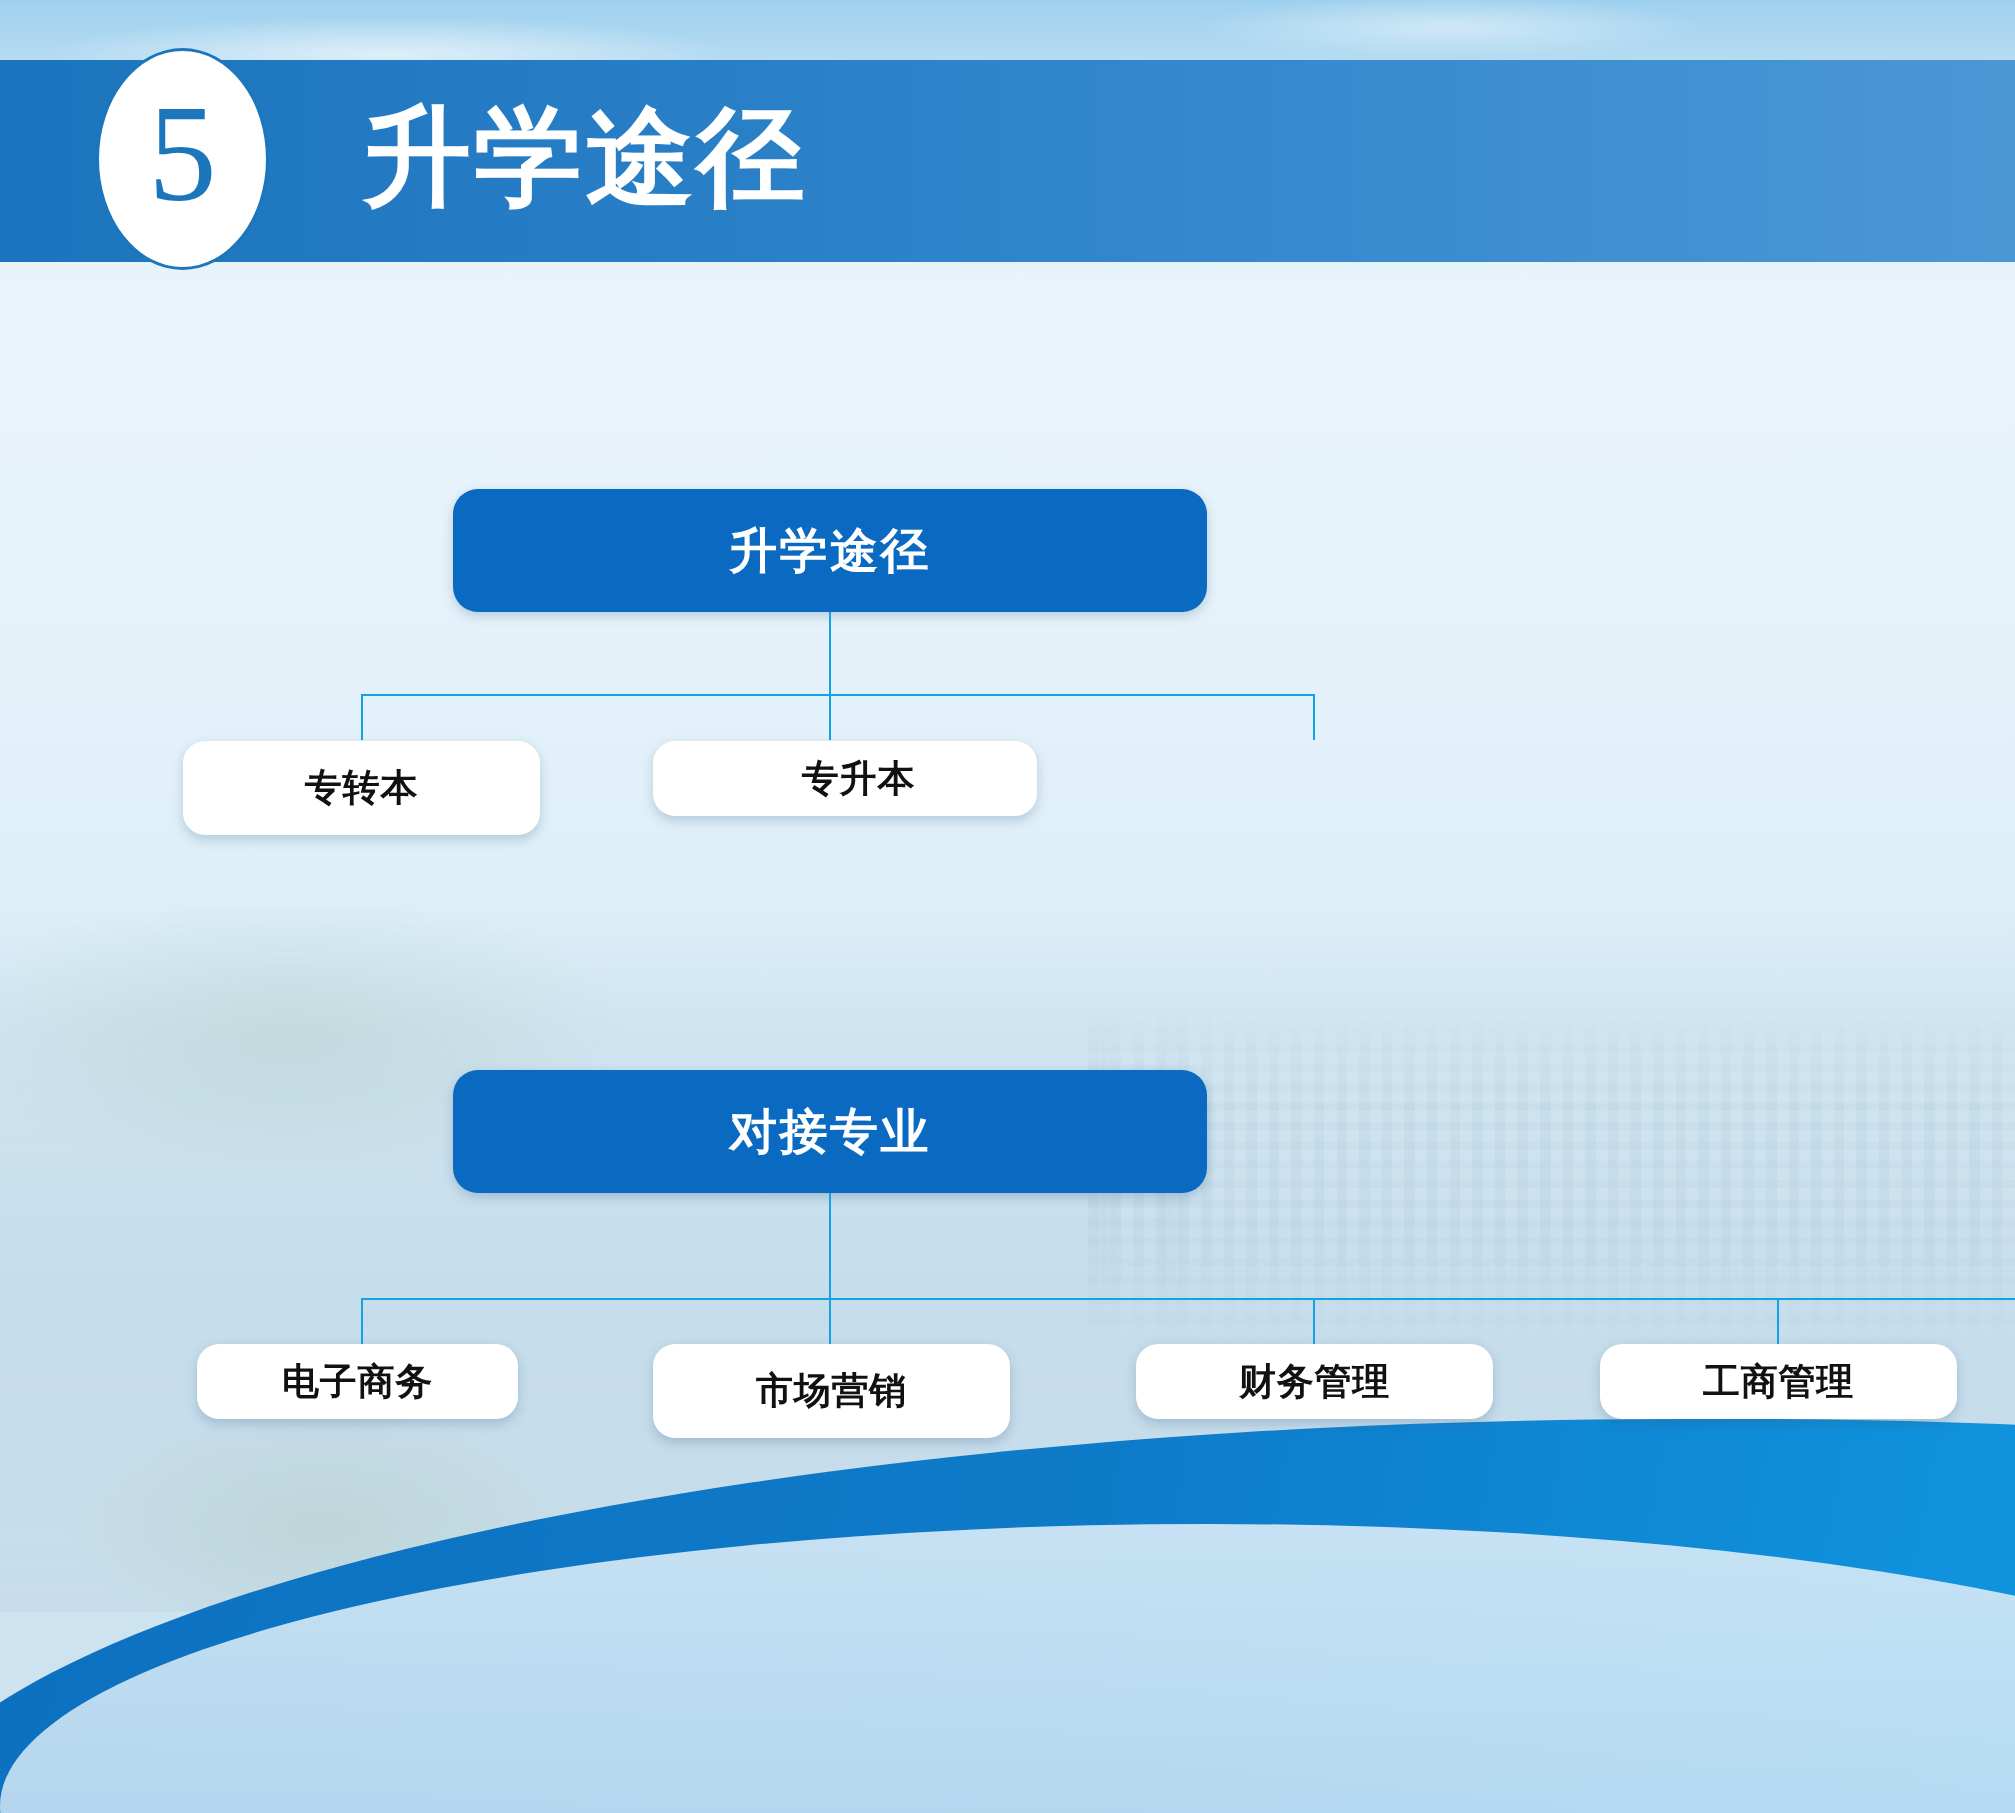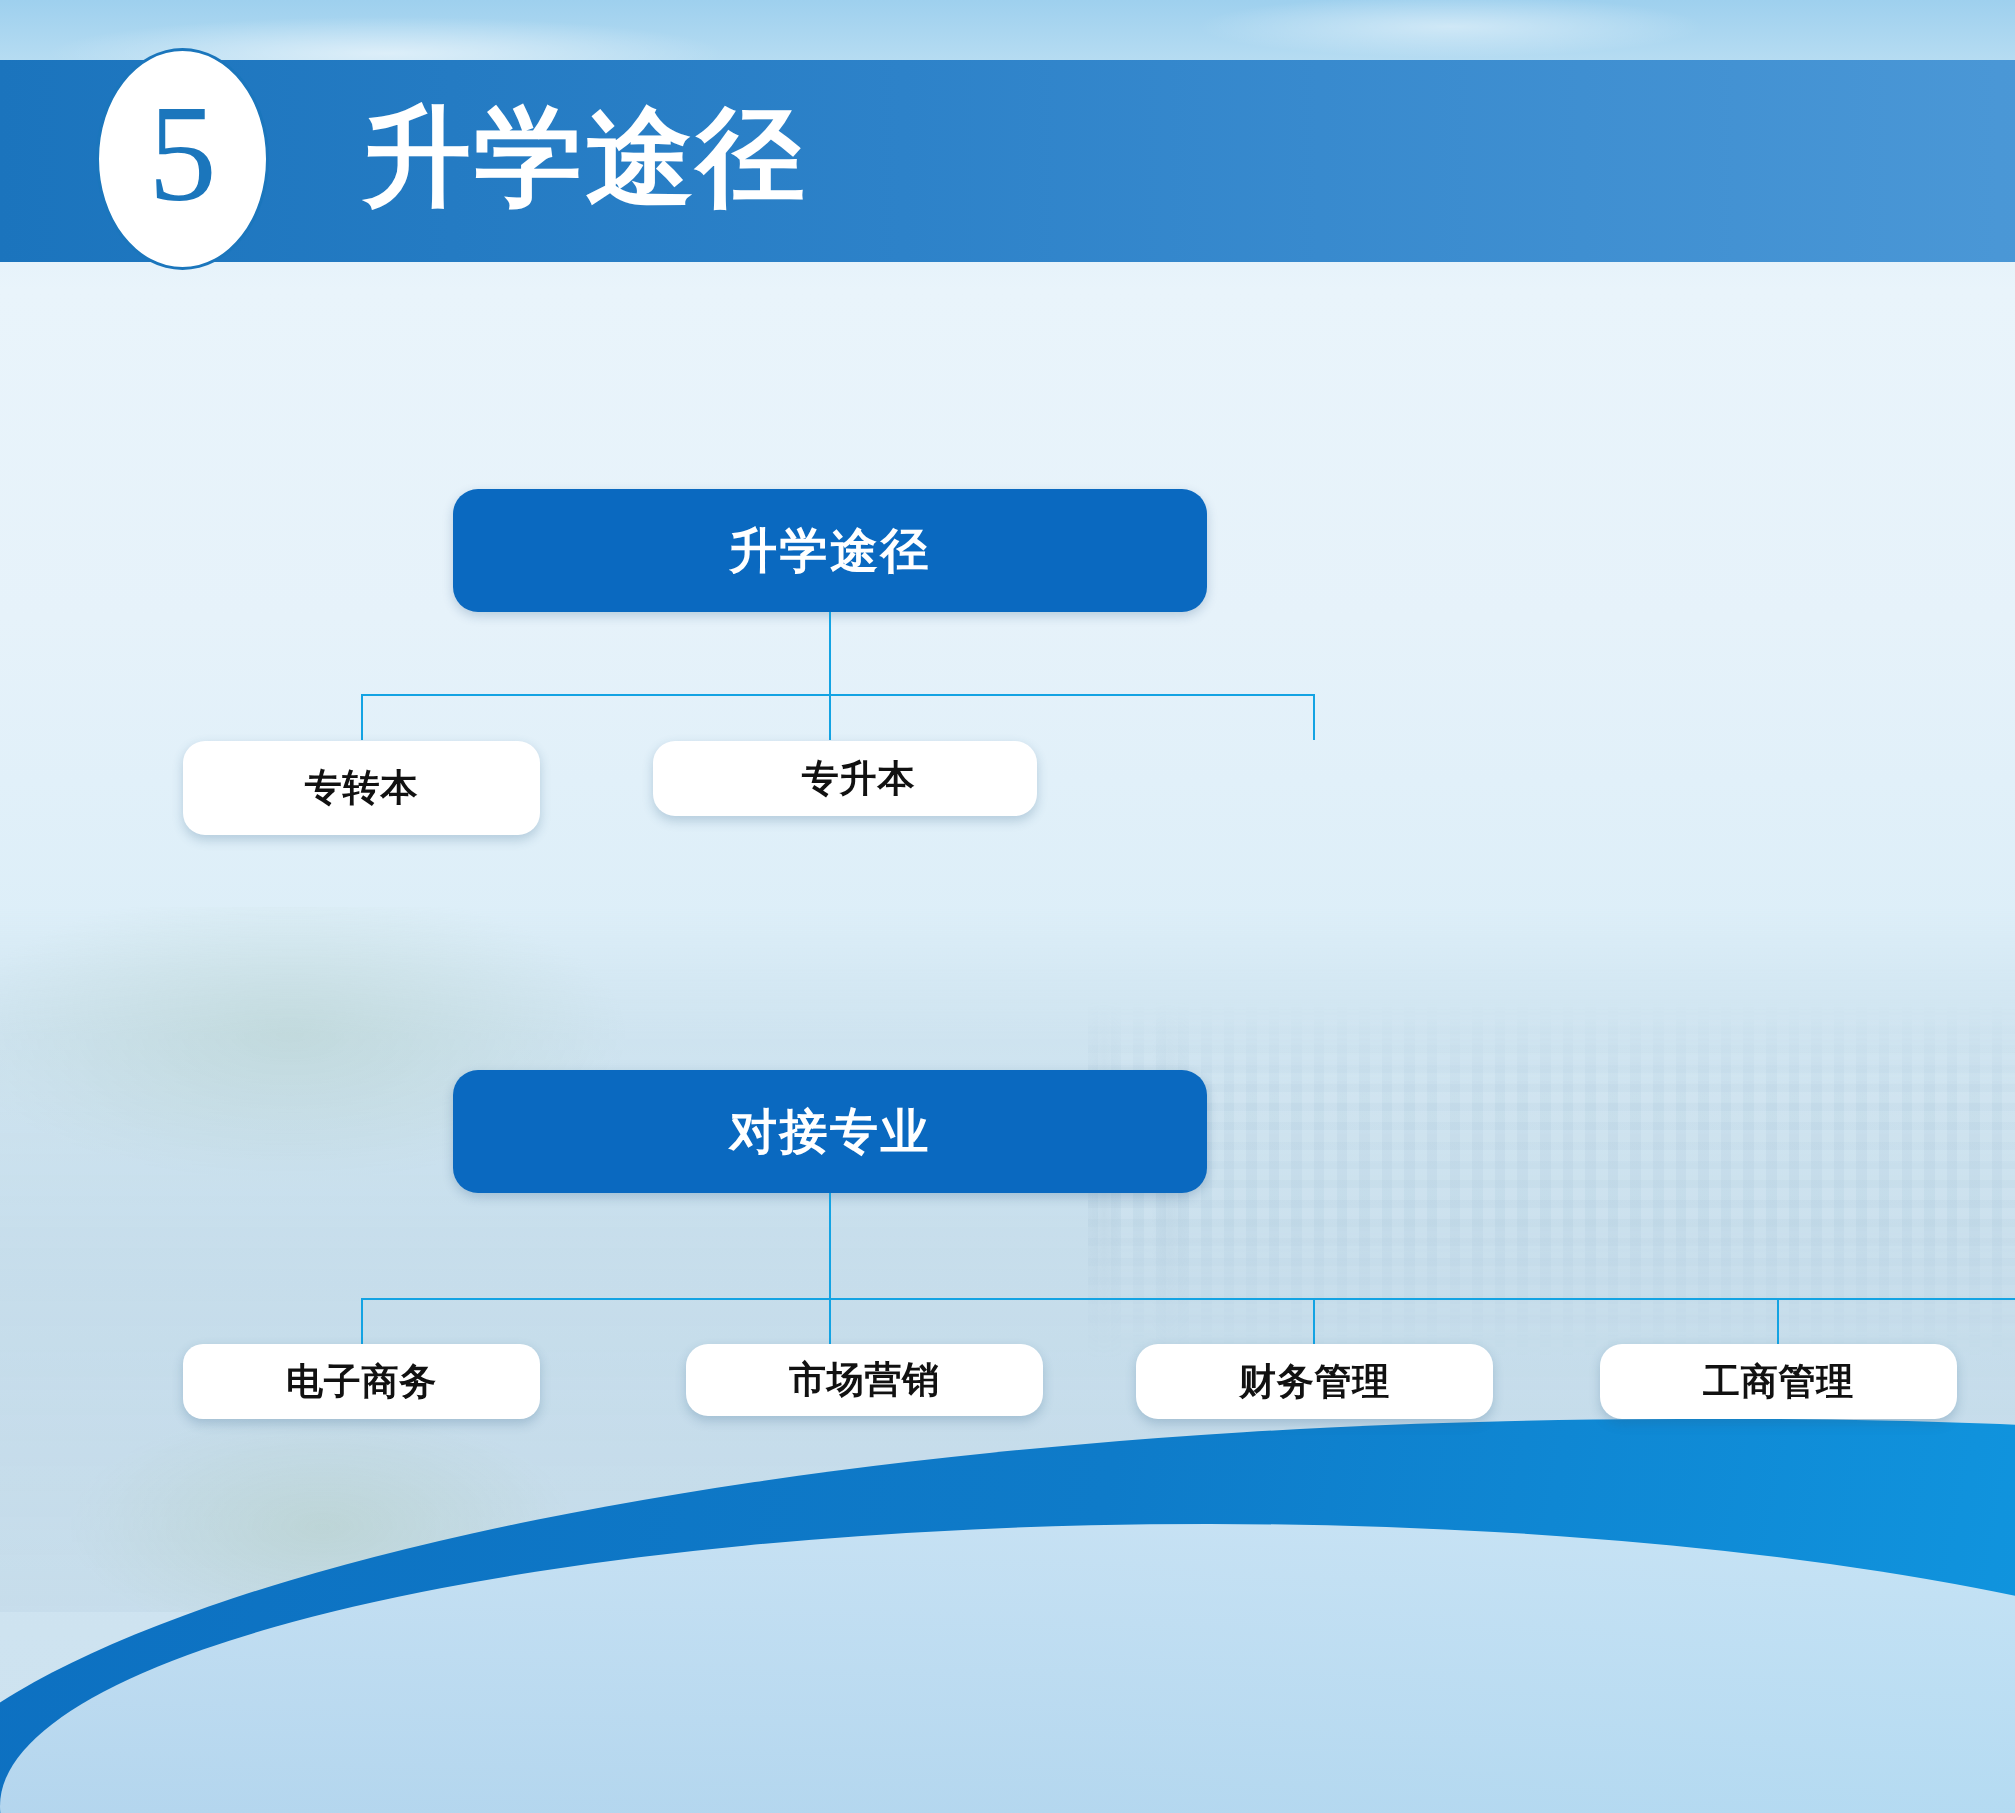--- a/index.html
+++ b/index.html
@@ -198,24 +198,24 @@
     <span>对接专业</span>
   </div>
 
   <div class="conn conn-v" style="left:829px; top:1193px; height:105px;"></div>
   <div class="conn conn-h" style="left:361px; top:1298px; width:1878px;"></div>
   <div class="conn conn-v" style="left:361px; top:1298px; height:46px;"></div>
   <div class="conn conn-v" style="left:829px; top:1298px; height:46px;"></div>
   <div class="conn conn-v" style="left:1313px; top:1298px; height:46px;"></div>
   <div class="conn conn-v" style="left:1777px; top:1298px; height:46px;"></div>
 
-  <div class="node-child" style="left:183px; top:1344px; width:357px; height:75px;border-radius:20px;">
+  <div class="node-child" style="left:197px; top:1344px; width:321px; height:75px;">
     <span>电子商务</span>
   </div>
-  <div class="node-child" style="left:653px; top:1344px; width:357px; height:72px;margin-left:33px;">
+  <div class="node-child" style="left:653px; top:1344px; width:357px; height:94px;">
     <span>市场营销</span>
   </div>
   <div class="node-child" style="left:1136px; top:1344px; width:357px; height:75px;">
     <span>财务管理</span>
   </div>
   <div class="node-child" style="left:1600px; top:1344px; width:357px; height:75px;align-items:center;">
     <span>工商管理</span>
   </div>
 
 </div>

